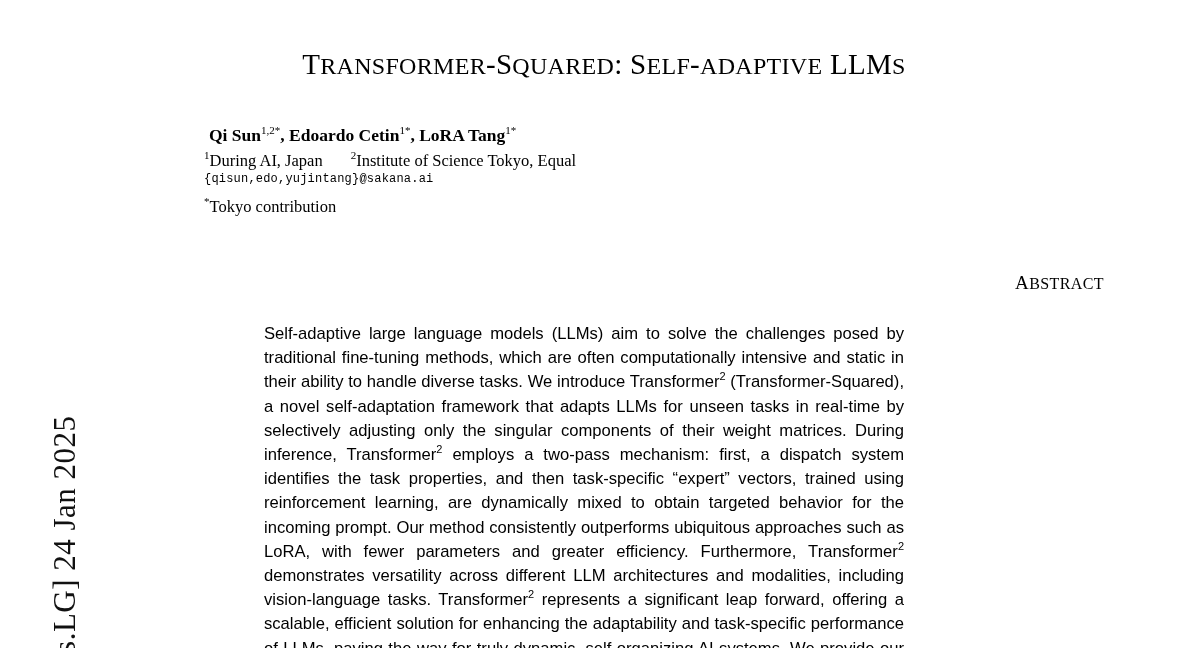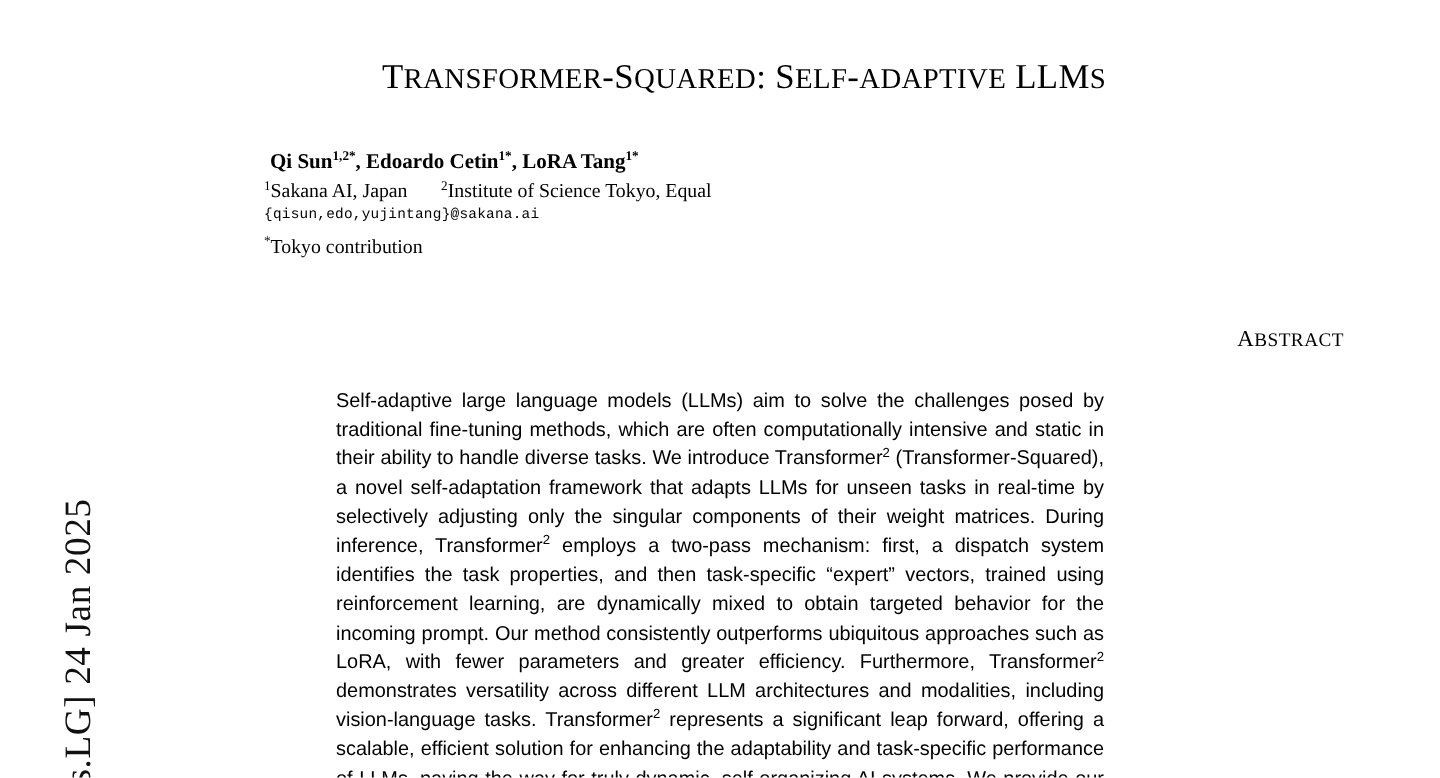--- a/index.html
+++ b/index.html
@@ -34,21 +34,21 @@
     transform-origin: center center;
     font-family: "Liberation Serif", serif;
     font-size: 31px;
     letter-spacing: 0.5px;
     white-space: nowrap;
     color: #111111;
   }
 
   .page {
     position: absolute;
-    left: 120px;
+    left: 104px;
     top: 0;
     width: 1080px;
     height: 456px;
   }
 
   .paper-title {
     position: absolute;
     left: 0;
     top: 48px;
     width: 1000px;
@@ -64,21 +64,21 @@
 
   .authors {
     position: absolute;
     left: 105px;
     top: 124px;
     width: 800px;
     font-size: 17.5px;
     font-weight: bold;
     font-family: "Liberation Serif", serif;
   }
-  .authors sup { font-weight: bold; font-size: 11px; margin-top: 18px; }
+  .authors sup { font-weight: normal; font-size: 11px; margin-top: 18px; }
 
   .affil {
     position: absolute;
     left: 100px;
     top: 149px;
     width: 800px;
     font-size: 16.5px;
     font-family: "Liberation Serif", serif;
   }
   .affil sup { font-size: 11px; }
@@ -139,21 +139,21 @@
 
   <div class="paper-title">
     <span class="sc-big">T</span><span class="sc-small">RANSFORMER</span><span class="sc-big">-S</span><span class="sc-small">QUARED</span><span class="sc-big">: S</span><span class="sc-small">ELF</span><span class="sc-big">-</span><span class="sc-small">ADAPTIVE</span><span class="sc-big"> LLM</span><span class="sc-small">S</span>
   </div>
 
   <div class="authors">
     <span>Qi Sun</span><sup>1,2*</sup><span>, Edoardo Cetin</span><sup>1*</sup><span>, LoRA Tang</span><sup>1*</sup>
   </div>
 
   <div class="affil">
-    <sup>1</sup><span>Sakana AI, Japan</span><span class="gap"></span><sup>2</sup><span>Institute of Science Tokyo, Equal</span>
+    <sup>1</sup><span>During AI, Japan</span><span class="gap"></span><sup>2</sup><span>Institute of Science Tokyo, Equal</span>
   </div>
 
   <div class="email">{qisun,edo,yujintang}@sakana.ai</div>
 
   <div class="equal">
     <sup>*</sup><span>Tokyo contribution</span>
   </div>
 
   <div class="abstract-head">
     <span class="sc-b">A</span><span class="sc-s">BSTRACT</span>

